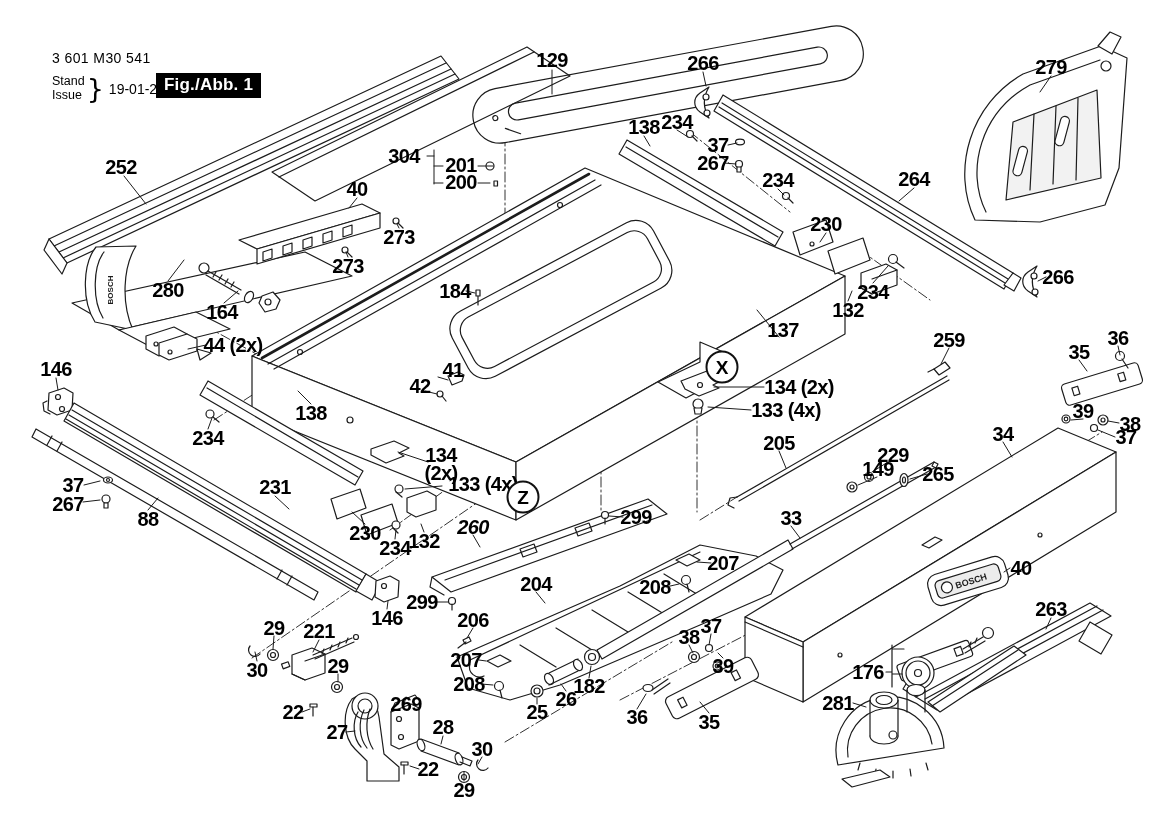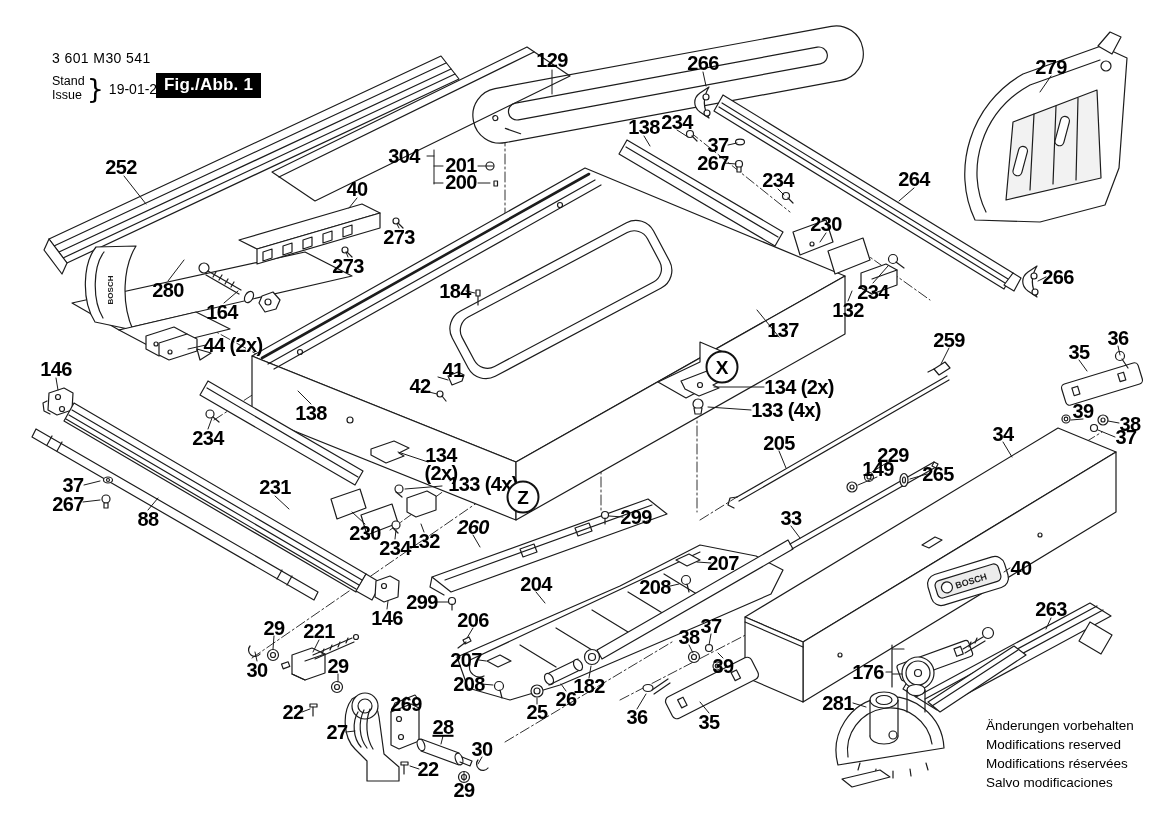--- a/index.html
+++ b/index.html
@@ -550,21 +550,21 @@
       <div class="part-label" style="left: 395px; top: 548px;">234</div>
       <div class="part-label" style="left: 387px; top: 618px;">146</div>
       <div class="part-label" style="left: 422px; top: 602px;">299</div>
       <div class="part-label" style="left: 274px; top: 628px;">29</div>
       <div class="part-label" style="left: 319px; top: 631px;">221</div>
       <div class="part-label" style="left: 257px; top: 670px;">30</div>
       <div class="part-label" style="left: 338px; top: 666px;">29</div>
       <div class="part-label" style="left: 293px; top: 712px;">22</div>
       <div class="part-label" style="left: 337px; top: 732px;">27</div>
       <div class="part-label" style="left: 406px; top: 704px;">269</div>
-      <div class="part-label" style="left: 443px; top: 727px; text-decoration: underline;">28</div>
+      <div class="part-label" style="left: 443px; top: 727px;">28</div>
       <div class="part-label" style="left: 428px; top: 769px;">22</div>
       <div class="part-label" style="left: 482px; top: 749px;">30</div>
       <div class="part-label" style="left: 464px; top: 790px;">29</div>
       <div class="part-label" style="left: 357px; top: 189px;">40</div>
       <div class="part-label" style="left: 399px; top: 237px;">273</div>
       <div class="part-label" style="left: 348px; top: 266px;">273</div>
       <div class="part-label" style="left: 404px; top: 156px;">304</div>
       <div class="part-label" style="left: 461px; top: 165px;">201</div>
       <div class="part-label" style="left: 461px; top: 182px;">200</div>
       <div class="part-label" style="left: 552px; top: 60px;">129</div>
@@ -631,20 +631,14 @@
       <div class="stand-issue">
         <div>Stand</div>
         <div>Issue</div>
       </div>
       <span class="brace">}</span>
       <span class="date">19-01-24</span>
     </div>
   </div>
   <div class="fig-badge">Fig./Abb. 1</div>
 
-  <div class="footnote">
-    <div>Änderungen vorbehalten</div>
-    <div>Modifications reserved</div>
-    <div>Modifications réservées</div>
-    <div>Salvo modificaciones</div>
-  </div>
 
 </div>
 
 </body></html>

